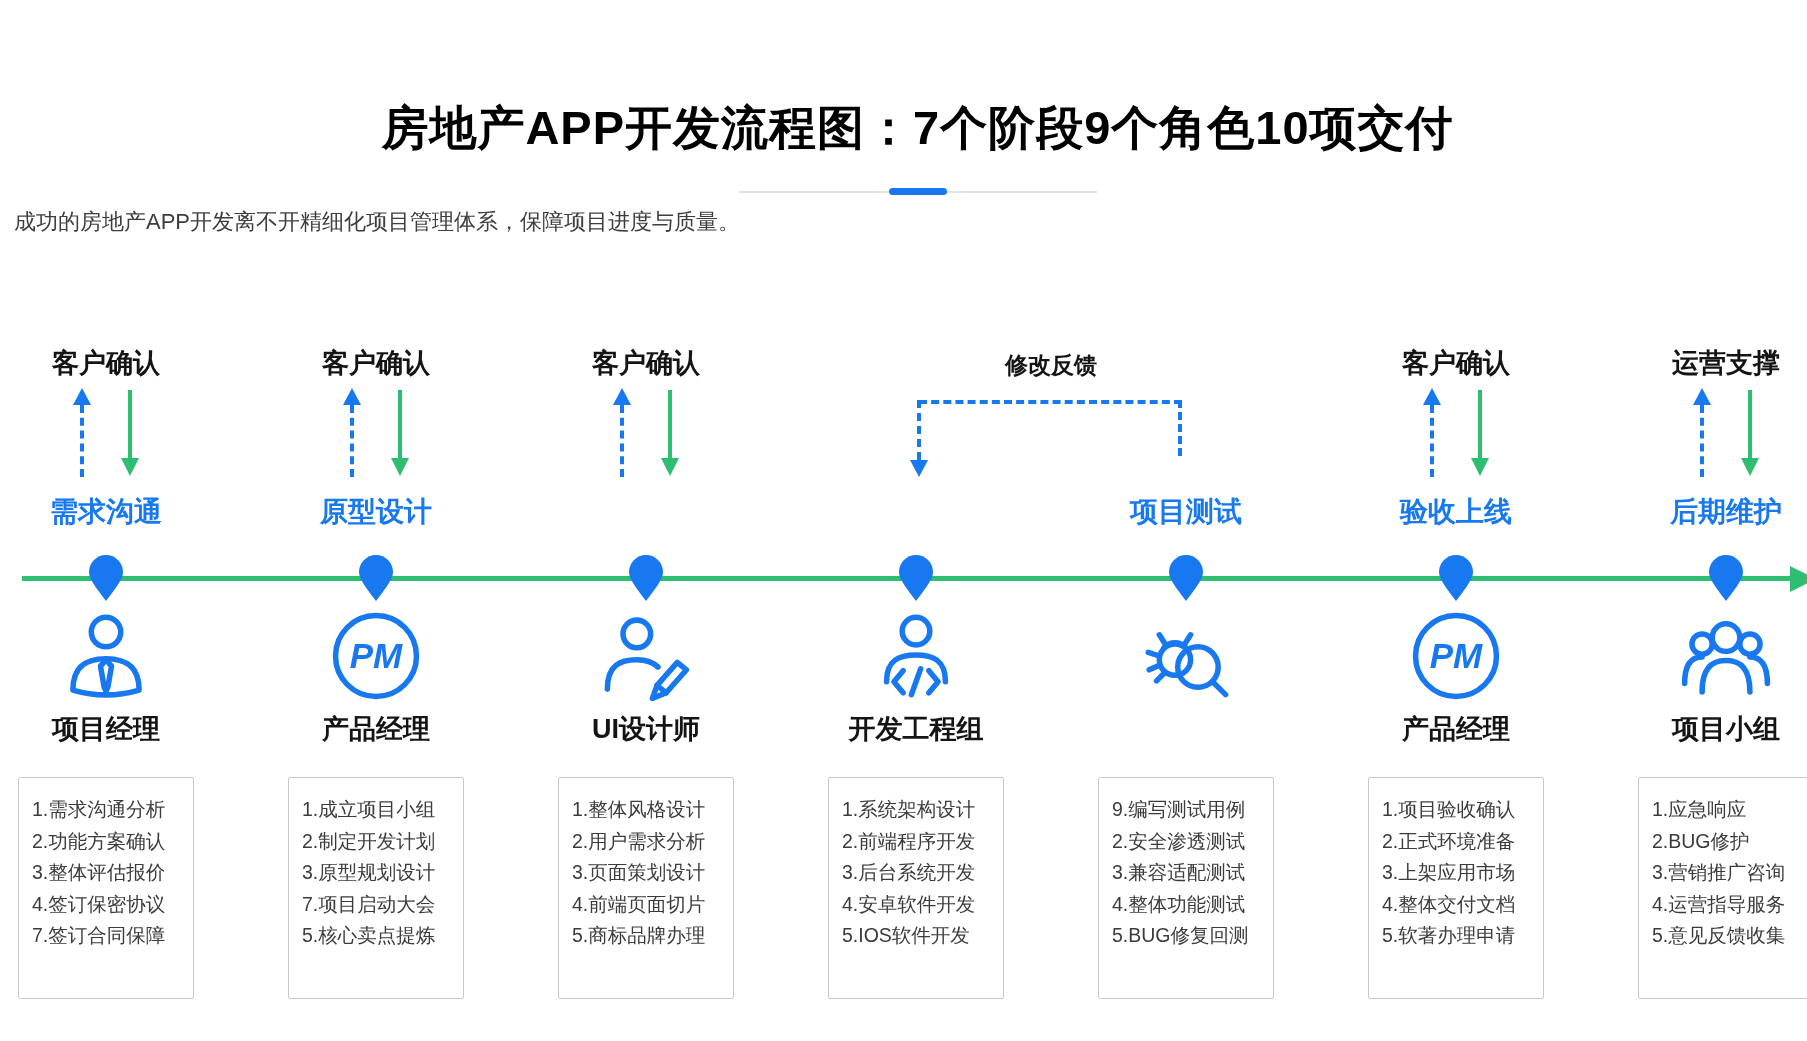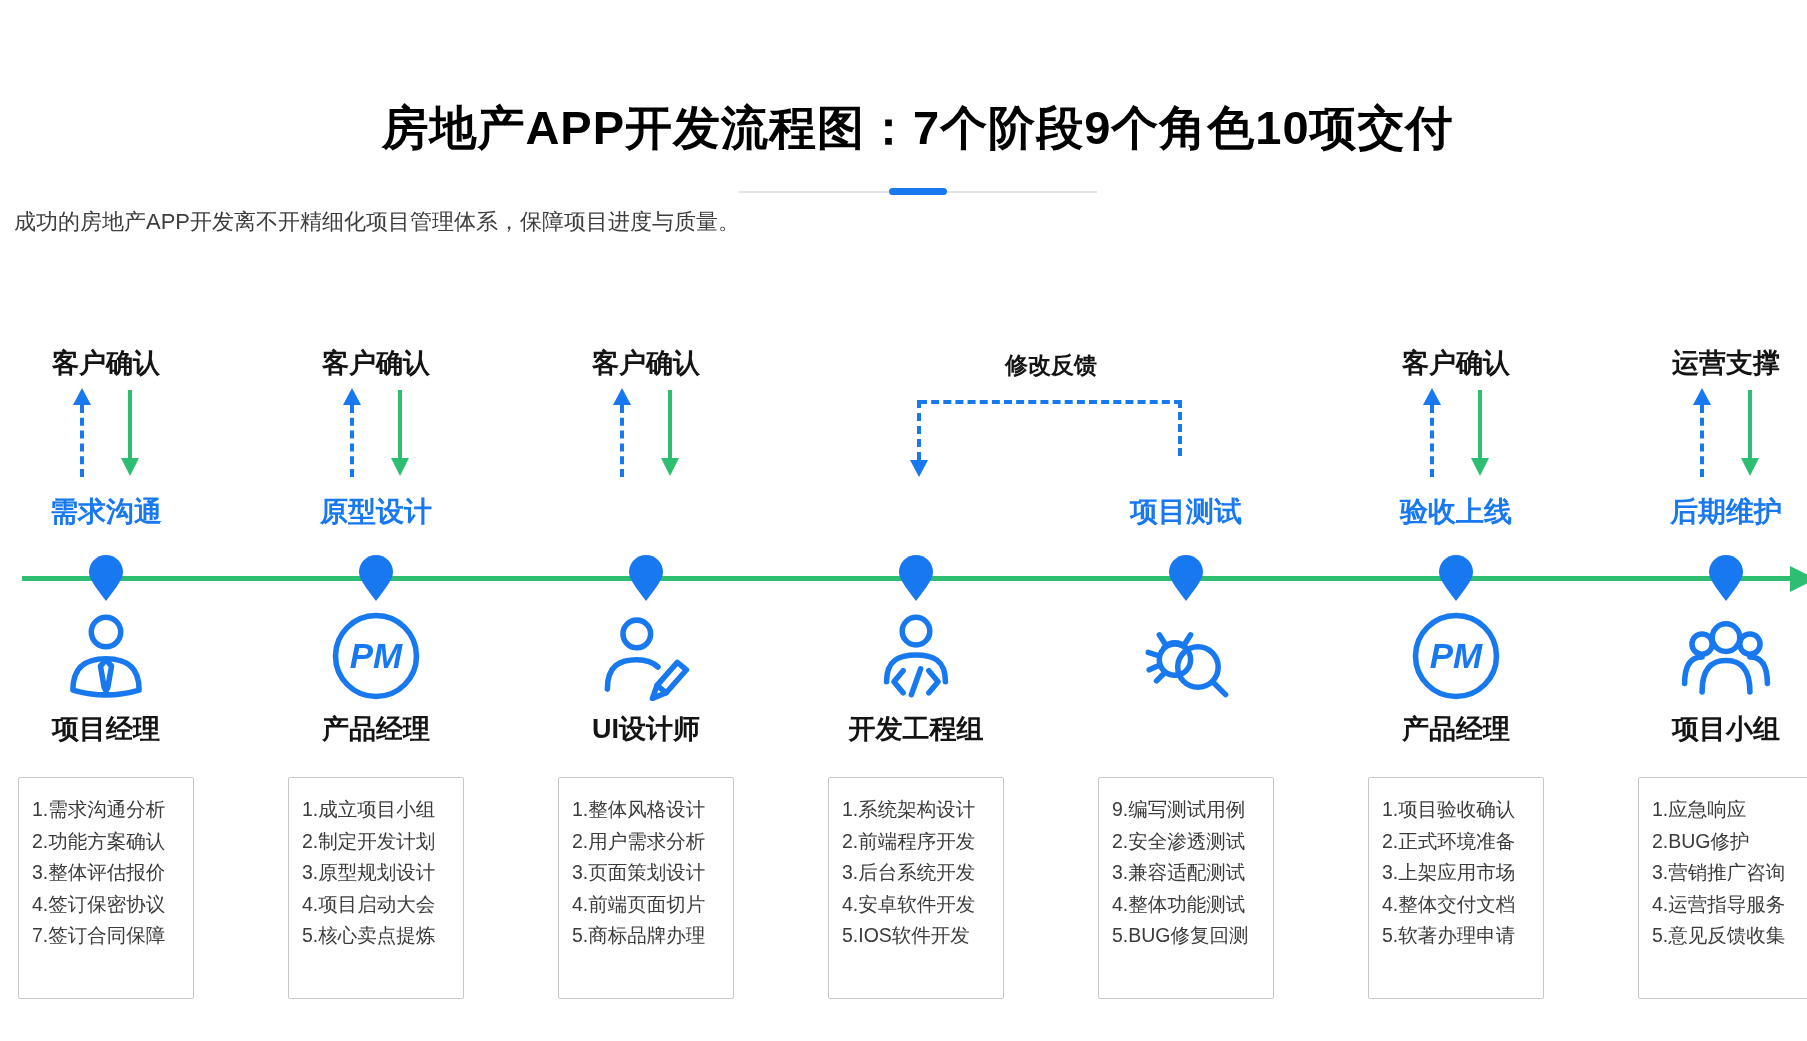--- a/index.html
+++ b/index.html
@@ -125,21 +125,21 @@
         <svg viewBox="0 0 100 100">
           <circle cx="50" cy="50" r="44" fill="none" stroke="#1778F0" stroke-width="6" stroke-linecap="round" stroke-linejoin="round"></circle>
           <text x="50" y="63" text-anchor="middle" font-size="38" font-weight="bold" fill="#1778F0">PM</text>
         </svg>
       </div>
       <div class="role-label">产品经理</div>
       <div class="task-box">
         <div class="task-item">1.成立项目小组</div>
         <div class="task-item">2.制定开发计划</div>
         <div class="task-item">3.原型规划设计</div>
-        <div class="task-item">4.项目启动大会</div>
+        <div class="task-item">7.项目启动大会</div>
         <div class="task-item">5.核心卖点提炼</div>
       </div>
     </div>
 
     <div class="stage-col" style="left: 544px;">
       <div class="top-label">客户确认</div>
       <div class="arrow-pair">
         <div class="up-head"></div>
         <div class="up-shaft"></div>
         <div class="down-shaft"></div>

